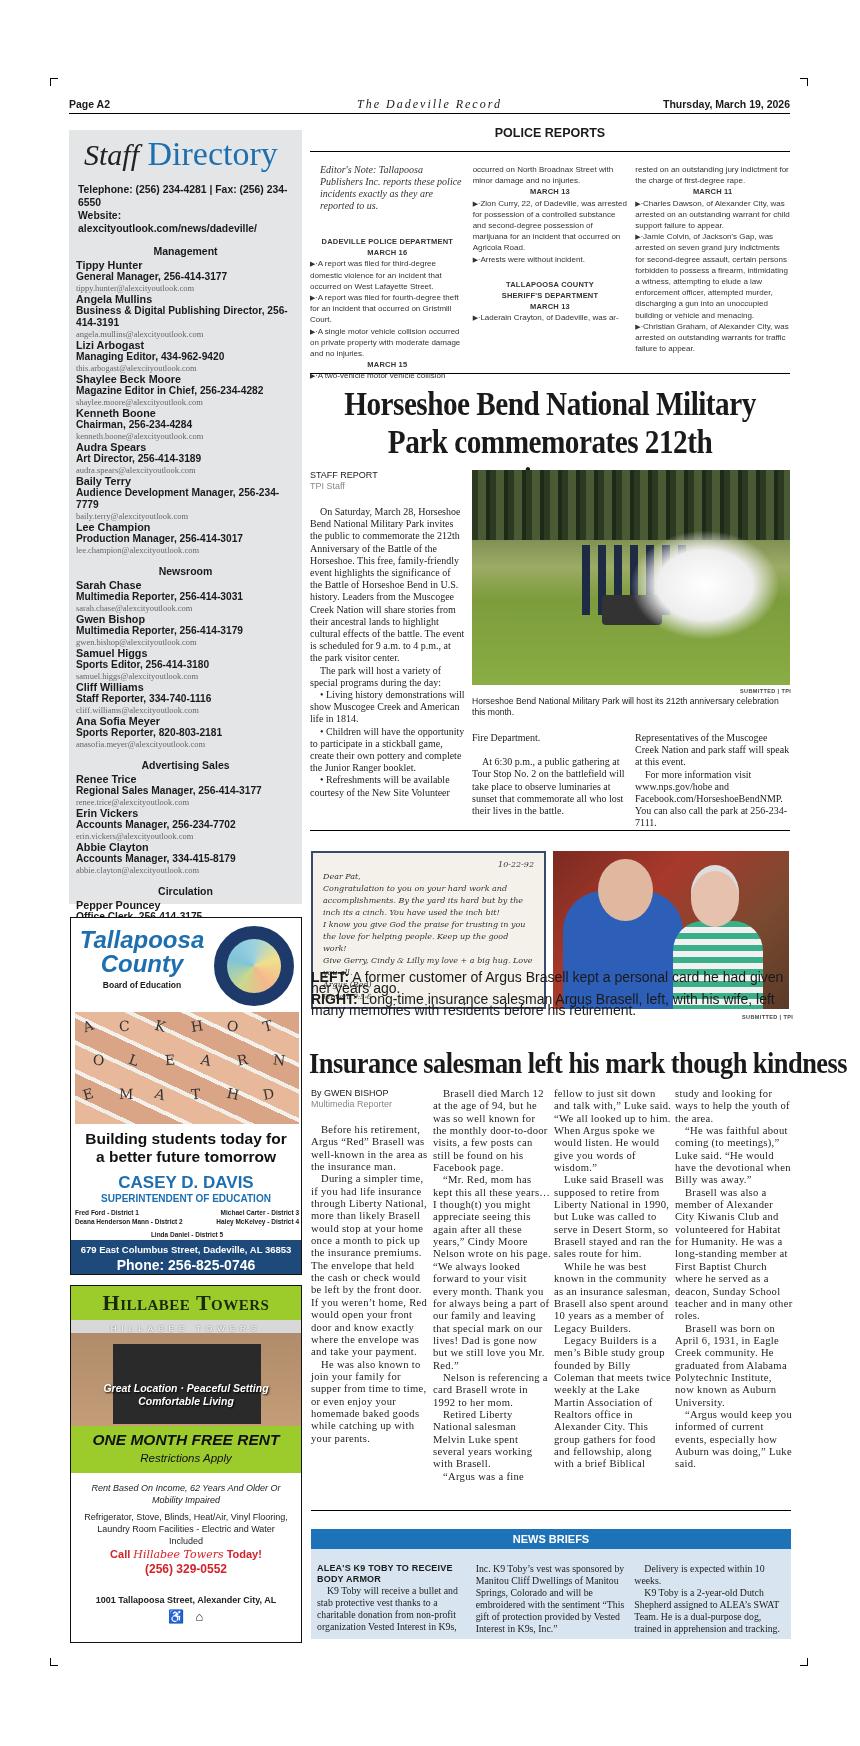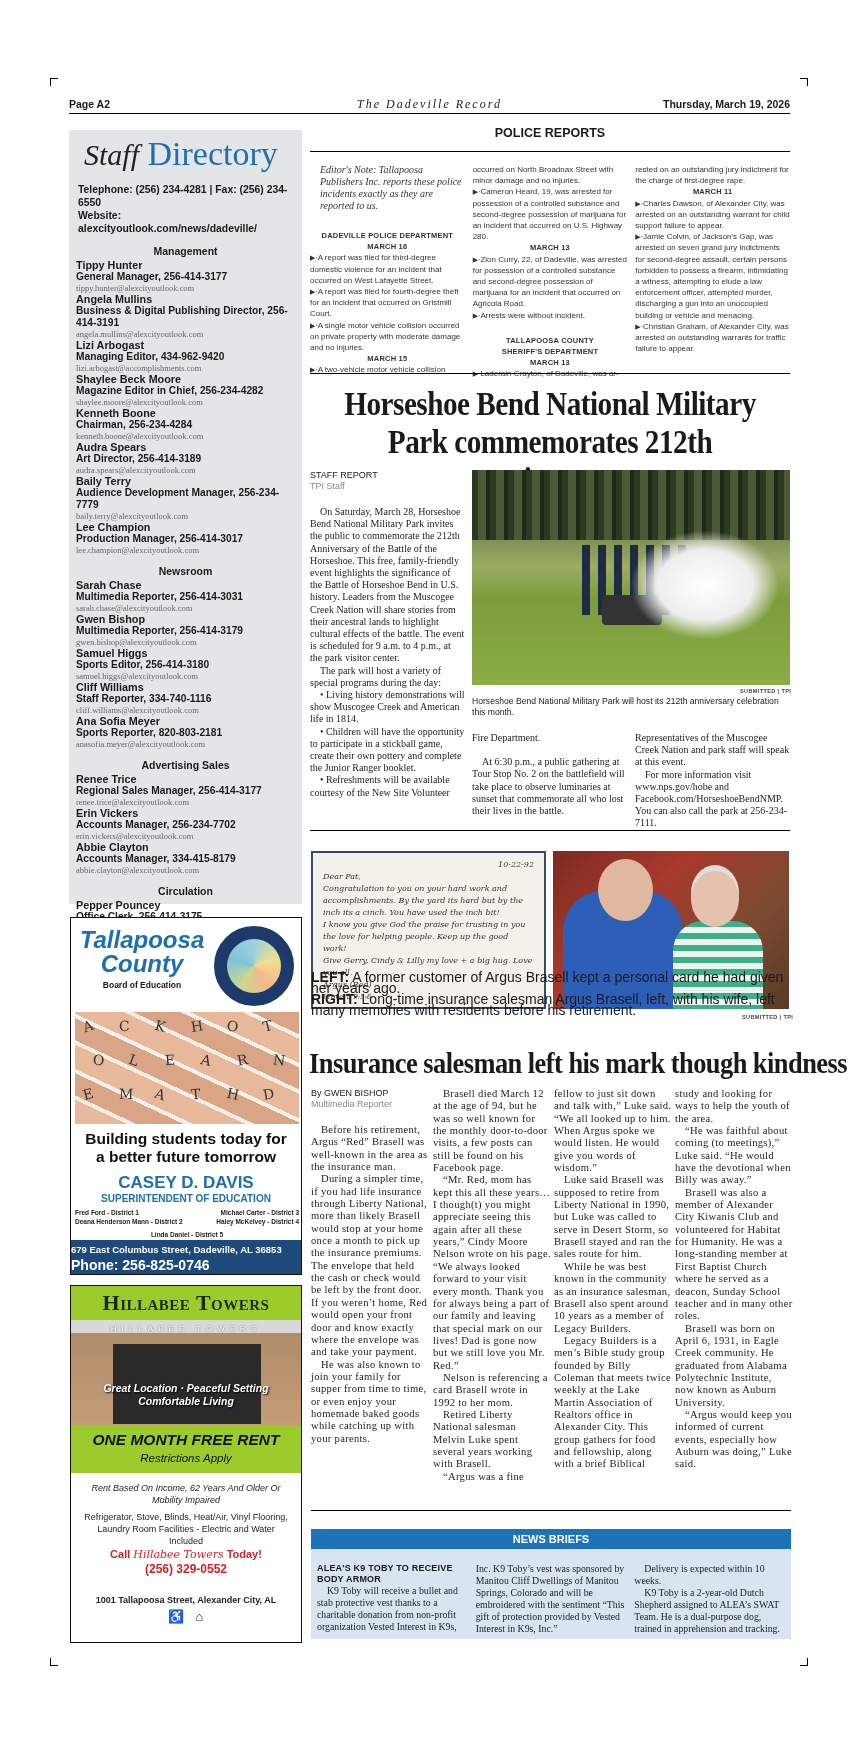--- a/index.html
+++ b/index.html
@@ -21,21 +21,21 @@
 .staff .contact{font-size:10.4px;font-weight:bold;margin-top:10px;line-height:13px;padding-left:2px}
 .sec-h{text-align:center;font-size:10.5px;font-weight:bold;margin:10px 0 2px}
 .person .n{font-size:10.8px;font-weight:bold;line-height:12px}
 .person .r{font-size:10.2px;font-weight:bold;line-height:12px}
 .person .e{font-family:"Liberation Serif",serif;font-size:8.5px;color:#666;line-height:10px}
 
 .police-h{position:absolute;left:310px;top:126px;width:480px;text-align:center;font-family:"Liberation Sans",sans-serif;font-weight:bold;font-size:12.5px}
 .police-rule{position:absolute;left:310px;top:151px;width:480px;border-top:1px solid #000}
 .police{position:absolute;left:310px;top:164px;width:480px;display:flex;gap:8px;font-family:"Liberation Sans",sans-serif;font-size:8px;line-height:11.2px;color:#333}
 .police .col{flex:1}
-.police .ed{font-family:"Liberation Serif",serif;font-style:italic;font-size:10px;line-height:12px;padding-left:10px;margin-bottom:18px;color:#333}
+.police .ed{font-family:"Liberation Serif",serif;font-style:italic;font-size:10px;line-height:12px;padding-left:10px;margin-bottom:24px;color:#333}
 .police .ch{text-align:center;font-weight:bold;font-size:7.5px;letter-spacing:.2px}
 .police .it::before{content:"\25B6 \00B7 ";font-size:7px}
 .rule{position:absolute;border-top:1px solid #000}
 
 .hs-head{position:absolute;left:310px;top:385px;width:480px;text-align:center;font-family:"Liberation Serif",serif;font-weight:bold;font-size:34px;line-height:38px;letter-spacing:-.6px;transform:scaleX(.86);transform-origin:center top}
 .byline{font-family:"Liberation Sans",sans-serif;font-size:9px;line-height:11px}
 .byline .t{color:#888}
 .body{font-family:"Liberation Serif",serif;font-size:10px;line-height:12.2px;color:#222}
 .body p{text-indent:10px}
 .hs-col1{position:absolute;left:310px;top:470px;width:155px}
@@ -74,21 +74,21 @@
 .ad1 .seal .in{position:absolute;left:11px;top:11px;width:54px;height:54px;border-radius:50%;background:conic-gradient(#9bd1e0,#f0e08c,#f5b78c,#c9d88c,#7fc4d8,#9bd1e0)}
 .ad1 .tiles{position:absolute;left:4px;top:94px;width:224px;height:112px;background:repeating-linear-gradient(25deg,#e8b89a 0 22px,#f1eee8 22px 26px,#d9a586 26px 46px,#f4f1ec 46px 50px)}
 .ad1 .tiles span{position:absolute;font-family:"DejaVu Serif",serif;font-size:14px;color:#333}
 .ad1 .slog{position:absolute;left:0;top:212px;width:100%;text-align:center;font-weight:bold;font-size:15.5px;line-height:18px;color:#111}
 .ad1 .sup{position:absolute;left:0;top:255px;width:100%;text-align:center;color:#1d6fb0;font-weight:bold}
 .ad1 .sup .nm{font-size:17px;line-height:19px}
 .ad1 .sup .ti{font-size:10px;line-height:13px}
 .ad1 .dist{position:absolute;left:4px;top:290px;width:224px;font-size:6.5px;font-weight:bold;line-height:9px;color:#222}
 .ad1 .dist .row{display:flex;justify-content:space-between}
 .ad1 .dist .c{text-align:center;margin-top:4px}
-.ad1 .foot{position:absolute;left:0;top:322px;width:100%;height:36px;background:#1d4a7a;color:#fff;text-align:left;font-weight:bold}
+.ad1 .foot{position:absolute;left:0;top:322px;width:100%;height:36px;background:#1d4a7a;color:#fff;text-align:center;font-weight:bold}
 .ad1 .foot .a{font-size:9.5px;line-height:14px;margin-top:3px}
 .ad1 .foot .p{font-size:14px;line-height:16px}
 .ad2{position:absolute;left:70px;top:1285px;width:232px;height:358px;border:1.5px solid #111;background:#fff;font-family:"Liberation Sans",sans-serif;overflow:hidden}
 .ad2 .top{position:absolute;left:0;top:0;width:100%;height:34px;background:#9ccc2c;text-align:center;font-family:"Liberation Serif",serif;font-weight:bold;font-size:22px;line-height:34px;color:#1a2a0a;font-variant:small-caps;letter-spacing:.5px}
 .ad2 .bld{position:absolute;left:0;top:34px;width:100%;height:106px;background:linear-gradient(180deg,#d8d8d8 0 12%,#b08c6a 12%,#c49c78 100%)}
 .ad2 .bld .sign{position:absolute;left:0;top:4px;width:100%;text-align:center;font-size:8px;letter-spacing:5px;color:#fff;text-shadow:0 0 2px #555}
 .ad2 .bld .dark{position:absolute;left:42px;top:24px;width:148px;height:80px;background:#2a2a2a}
 .ad2 .bld .ov{position:absolute;left:0;top:62px;width:100%;text-align:center;color:#fff;font-style:italic;font-weight:bold;font-size:10.5px;line-height:13px;text-shadow:1px 1px 2px #000}
 .ad2 .grn{position:absolute;left:0;top:140px;width:100%;height:47px;background:#9ccc2c;text-align:center}
 .ad2 .grn .a{font-style:italic;font-weight:900;font-size:15.5px;line-height:22px;margin-top:3px;color:#111}
@@ -133,21 +133,21 @@
         <div class="e">tippy.hunter@alexcityoutlook.com</div>
       </div>
       <div class="person">
         <div class="n">Angela Mullins</div>
         <div class="r">Business &amp; Digital Publishing Director, 256-414-3191</div>
         <div class="e">angela.mullins@alexcityoutlook.com</div>
       </div>
       <div class="person">
         <div class="n">Lizi Arbogast</div>
         <div class="r">Managing Editor, 434-962-9420</div>
-        <div class="e">lizi.arbogast@accomplishments.com</div>
+        <div class="e">this.arbogast@alexcityoutlook.com</div>
       </div>
       <div class="person">
         <div class="n">Shaylee Beck Moore</div>
         <div class="r">Magazine Editor in Chief, 256-234-4282</div>
         <div class="e">shaylee.moore@alexcityoutlook.com</div>
       </div>
       <div class="person">
         <div class="n">Kenneth Boone</div>
         <div class="r">Chairman, 256-234-4284</div>
         <div class="e">kenneth.boone@alexcityoutlook.com</div>
@@ -226,21 +226,20 @@
   <div class="ch">DADEVILLE POLICE DEPARTMENT</div>
       <div class="ch">MARCH 16</div>
       <div class="it">A report was filed for third-degree domestic violence for an incident that occurred on West Lafayette Street.</div>
       <div class="it">A report was filed for fourth-degree theft for an incident that occurred on Gristmill Court.</div>
       <div class="it">A single motor vehicle collision occurred on private property with moderate damage and no injuries.</div>
       <div class="ch">MARCH 15</div>
       <div class="it">A two-vehicle motor vehicle collision</div>
     </div>
   <div class="col" id="pr-col2">
       <div>occurred on North Broadnax Street with minor damage and no injuries.</div>
-      <div class="it">Cameron Heard, 19, was arrested for possession of a controlled substance and second-degree possession of marijuana for an incident that occurred on U.S. Highway 280.</div>
       <div class="ch">MARCH 13</div>
       <div class="it">Zion Curry, 22, of Dadeville, was arrested for possession of a controlled substance and second-degree possession of marijuana for an incident that occurred on Agricola Road.</div>
       <div class="it">Arrests were without incident.</div>
       <div class="ch" style="margin-top: 14px;">TALLAPOOSA COUNTY</div>
       <div class="ch">SHERIFF'S DEPARTMENT</div>
       <div class="ch">MARCH 13</div>
       <div class="it">Laderain Crayton, of Dadeville, was ar-</div>
     </div>
   <div class="col" id="pr-col3">
       <div>rested on an outstanding jury indictment for the charge of first-degree rape.</div>

